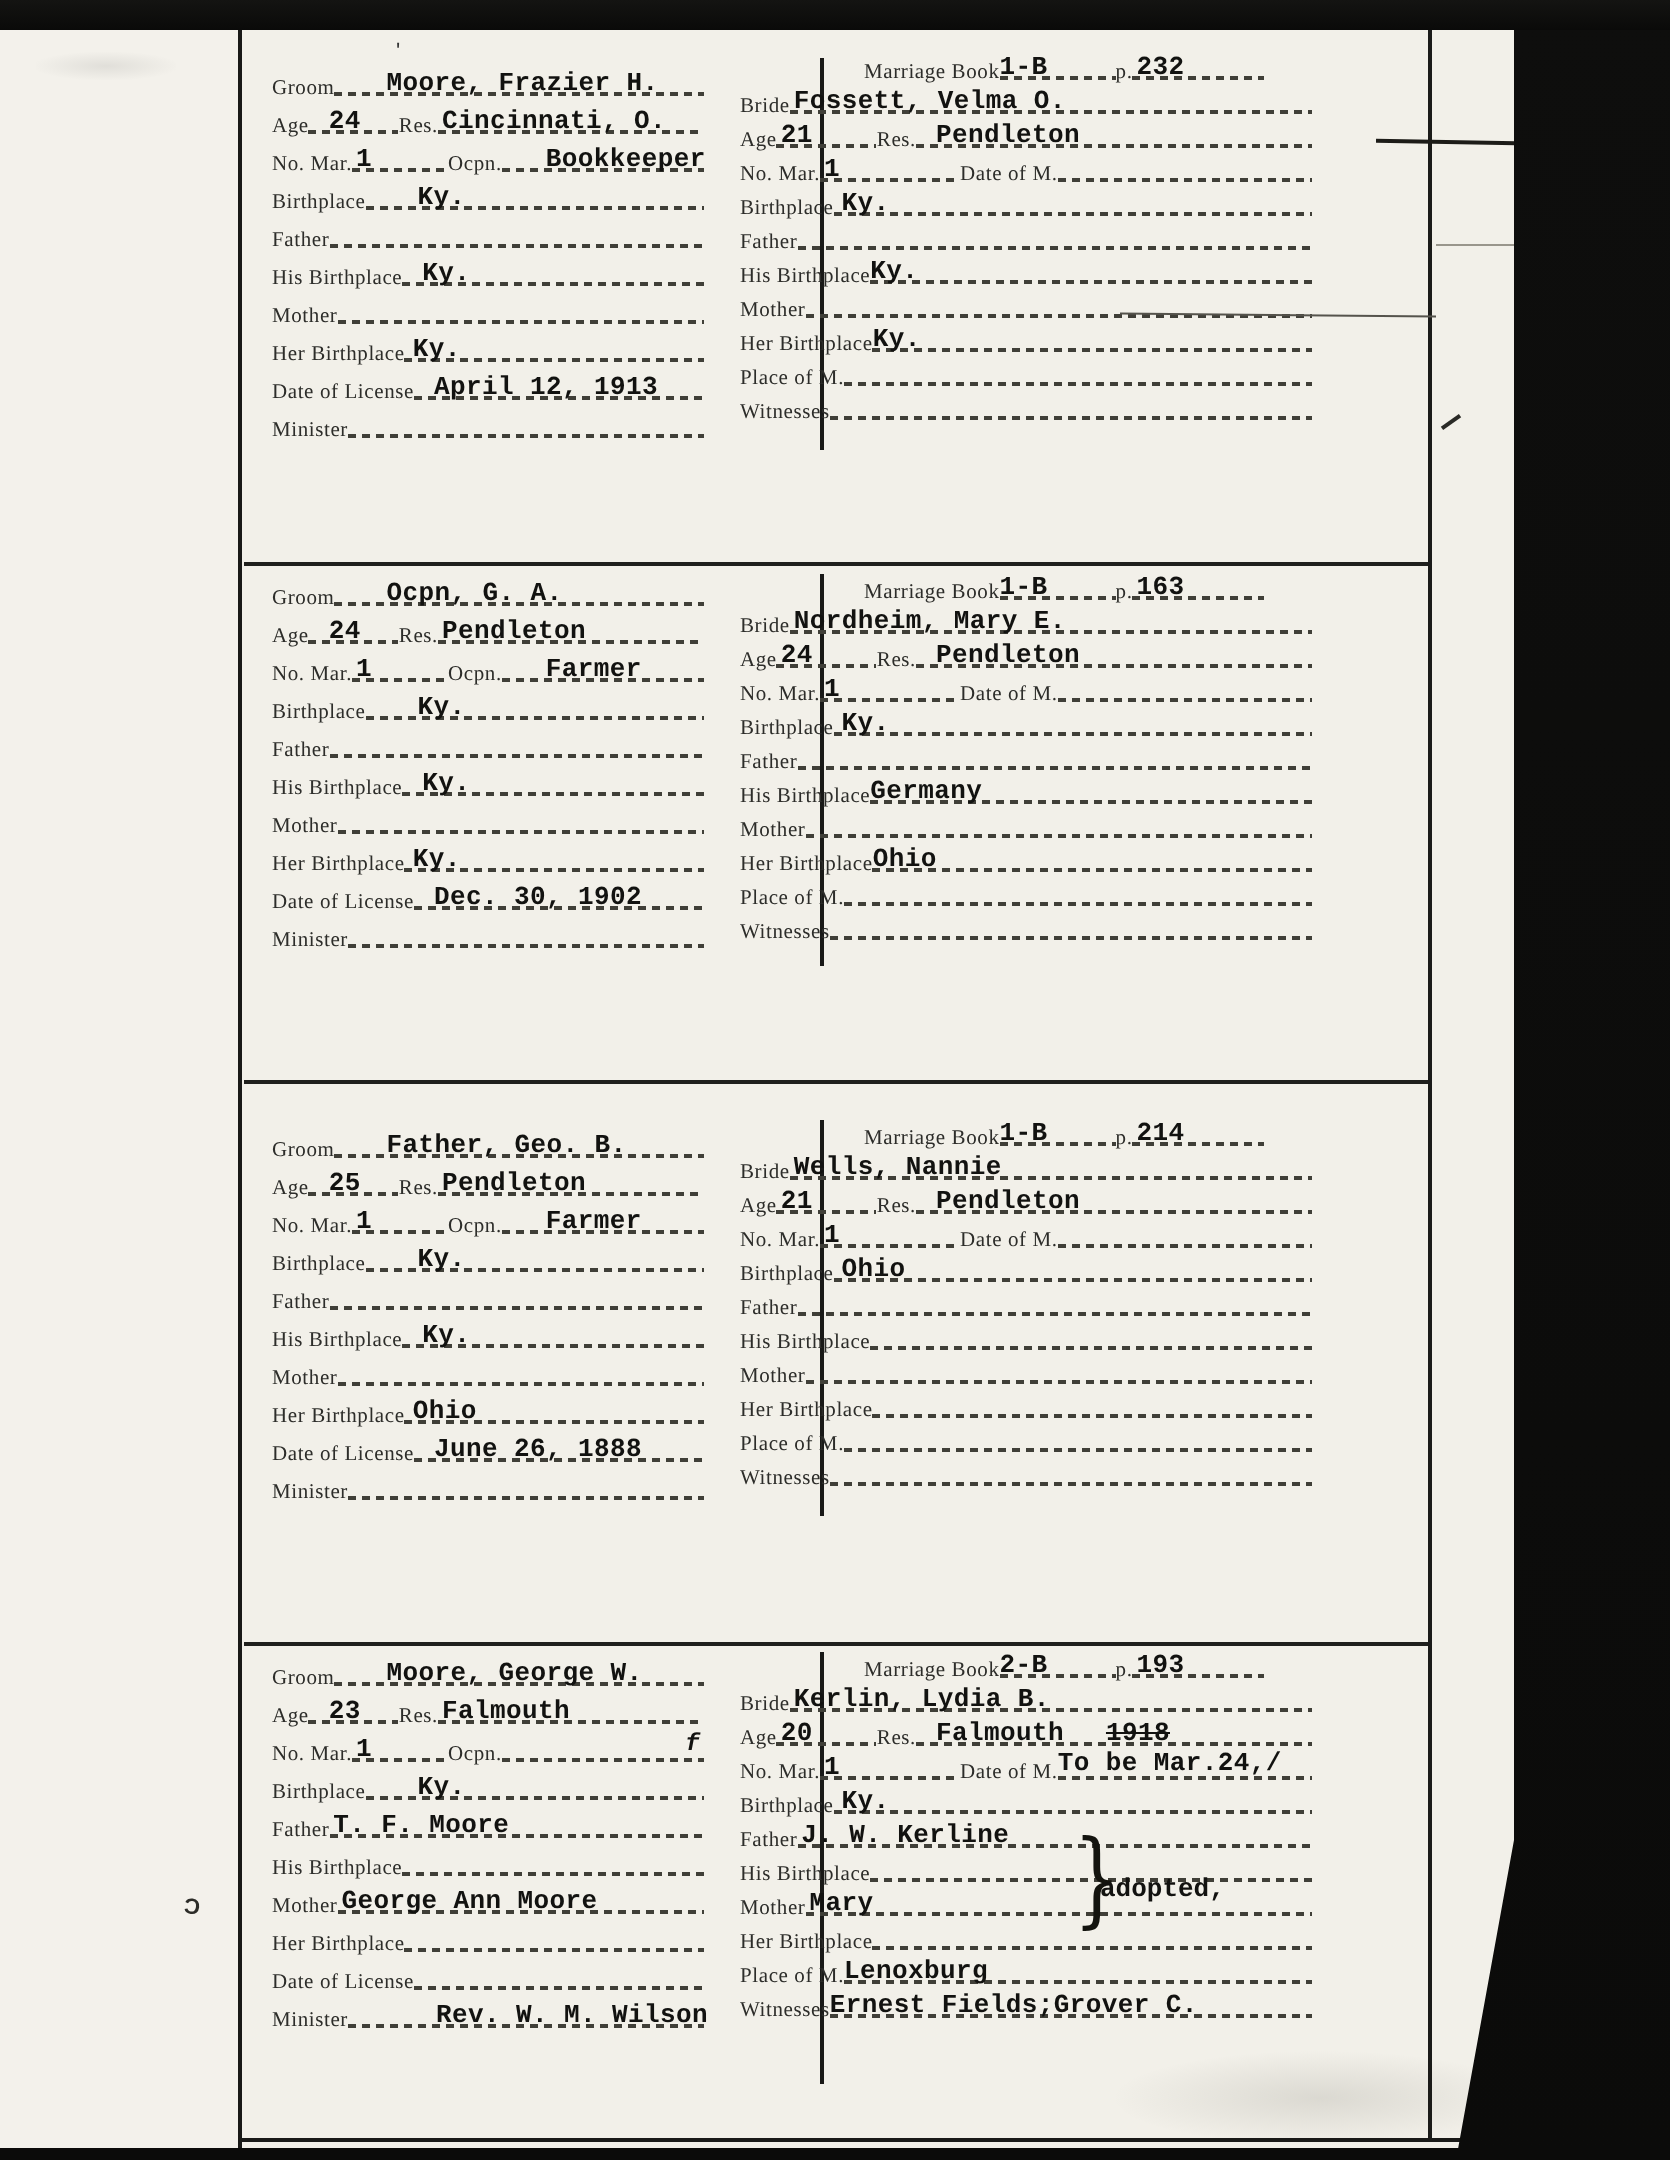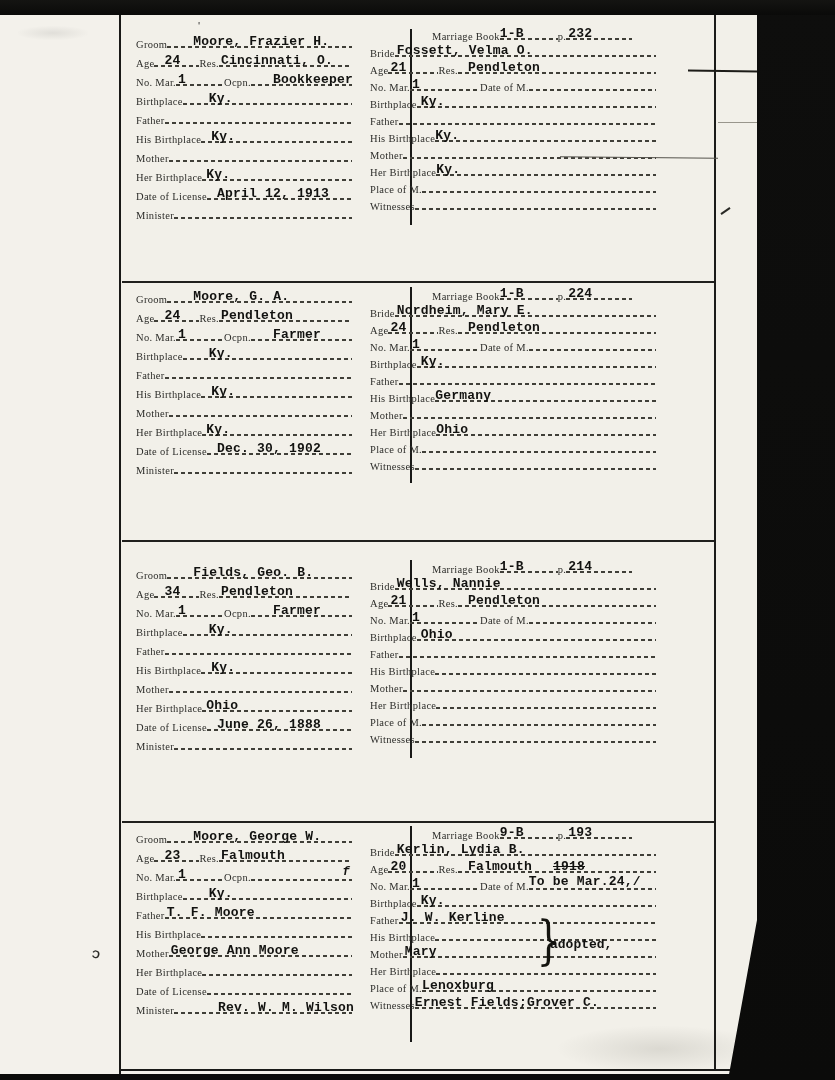--- a/index.html
+++ b/index.html
@@ -247,21 +247,21 @@
       <span class="brace"></span>
       <span class="adopt"></span>
     </div>
   </div>
 
   <div class="rec">
     <div class="gcol">
       <div class="row">
         <span class="lbl">Groom</span>
         <span class="fill">
-              <span class="val v26">Moore, G. A.</span>
+              <span class="val v26">Ocpn, G. A.</span>
             </span>
       </div>
       <div class="row">
         <span class="lbl">Age</span>
         <span class="fill f45">
               <span class="val">24</span>
             </span>
         <span class="lbl">Res.</span>
         <span class="fill">
               <span class="val v14">Pendleton</span>
@@ -324,21 +324,21 @@
     <div class="cline"></div>
     <div class="bcol">
       <div class="row">
         <span class="sp nofill" style="flex:0 0 62px"></span>
         <span class="lbl">Marriage Book</span>
         <span class="fill f58">
               <span class="val v0">1-B</span>
             </span>
         <span class="lbl">p.</span>
         <span class="fill f66">
-              <span class="val v14">224</span>
+              <span class="val v14">163</span>
             </span>
         <span class="sp nofill" style="flex:1"></span>
       </div>
       <div class="row">
         <span class="lbl">Bride</span>
         <span class="fill">
               <span class="val v14">Nordheim, Mary E.</span>
             </span>
       </div>
       <div class="row">
@@ -412,27 +412,27 @@
       <span class="brace"></span>
       <span class="adopt"></span>
     </div>
   </div>
 
   <div class="rec">
     <div class="gcol">
       <div class="row">
         <span class="lbl">Groom</span>
         <span class="fill">
-              <span class="val v26">Fields, Geo. B.</span>
+              <span class="val v26">Father, Geo. B.</span>
             </span>
       </div>
       <div class="row">
         <span class="lbl">Age</span>
         <span class="fill f45">
-              <span class="val">34</span>
+              <span class="val">25</span>
             </span>
         <span class="lbl">Res.</span>
         <span class="fill">
               <span class="val v14">Pendleton</span>
             </span>
       </div>
       <div class="row">
         <span class="lbl">No. Mar.</span>
         <span class="fill f48">
               <span class="val v14">1</span>
@@ -650,21 +650,21 @@
               <span class="val v44">Rev. W. M. Wilson</span>
             </span>
       </div>
     </div>
     <div class="cline"></div>
     <div class="bcol">
       <div class="row">
         <span class="sp nofill" style="flex:0 0 62px"></span>
         <span class="lbl">Marriage Book</span>
         <span class="fill f58">
-              <span class="val v0">9-B</span>
+              <span class="val v0">2-B</span>
             </span>
         <span class="lbl">p.</span>
         <span class="fill f66">
               <span class="val v14">193</span>
             </span>
         <span class="sp nofill" style="flex:1"></span>
       </div>
       <div class="row">
         <span class="lbl">Bride</span>
         <span class="fill">

